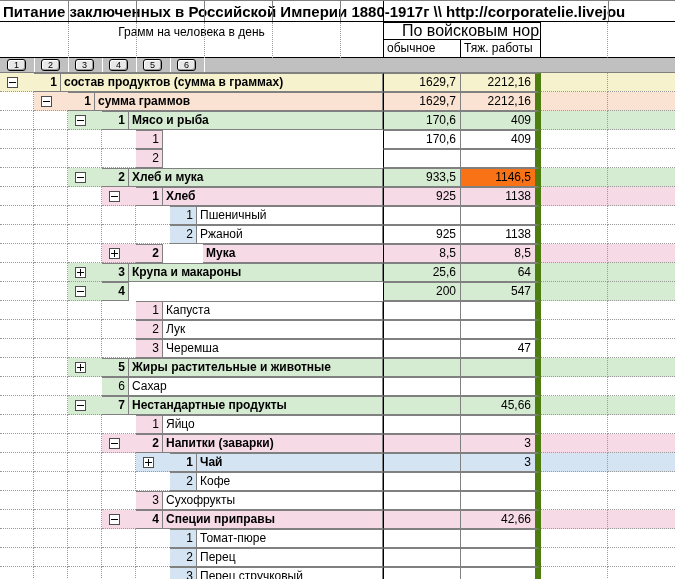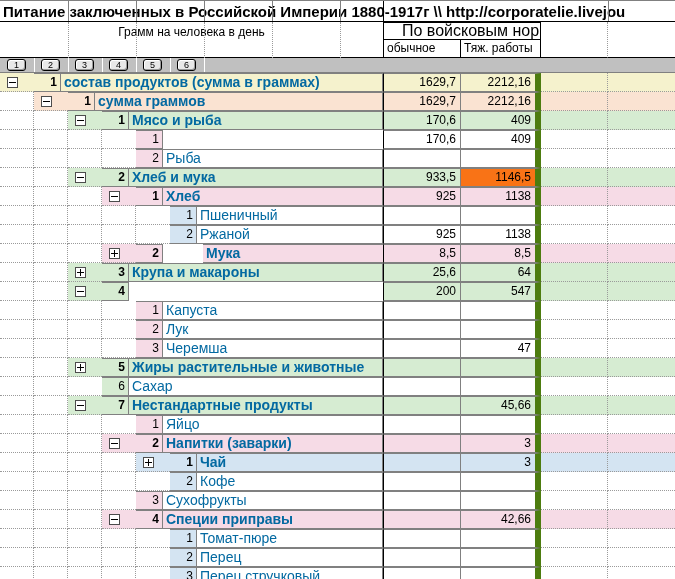--- a/index.html
+++ b/index.html
@@ -96,21 +96,21 @@
     position:absolute;top:0;height:19px;width:27px;box-sizing:border-box;
     border:1px solid #808080;border-left:none;
     text-align:right;padding-right:3px;
     font-size:12px;line-height:17px;color:#000;
   }
   
   .labcell{
     position:absolute;top:0;height:19px;box-sizing:border-box;
     border:1px solid #808080;border-left:none;
     padding-left:3px;
-    font-size:14px;line-height:17px;color:#0369a1;
+    font-size:12px;line-height:17px;color:#000000;
     white-space:nowrap;overflow:hidden;
   }
   .labcell.b,.numcell.b{font-weight:bold;}
 
   
   .valcell{
     position:absolute;top:0;height:19px;box-sizing:border-box;
     border:1px solid #808080;border-left:none;
     text-align:right;padding-right:4px;
     font-size:12px;line-height:17px;color:#000;
@@ -228,21 +228,20 @@
         <div class="valcell thickR" style="left: 461px; width: 80px; background: rgb(255, 255, 255);">409</div>
         <div class="tailcell" style="left: 541px; width: 67px; background: rgb(255, 255, 255);"></div>
         <div class="tailcell" style="left: 608px; width: 67px; border-right: none; background: rgb(255, 255, 255);"></div>
       </div>
       <div class="row" style="top: 76px;">
         <div class="ind" style="left: 0px; width: 34px;"></div>
         <div class="ind" style="left: 34px; width: 34px;"></div>
         <div class="ind" style="left: 68px; width: 34px;"></div>
         <div class="ind" style="left: 102px; width: 34px; background: rgb(255, 255, 255); border-right: none;"></div>
         <div class="numcell" style="left: 136px; background: rgb(246, 219, 230);">2</div>
-        <div class="labcell" style="left: 163px; width: 220px; background: rgb(255, 255, 255);">Рыба</div>
         <div class="valcell thickL" style="left: 383px; width: 78px; background: rgb(255, 255, 255);"></div>
         <div class="valcell thickR" style="left: 461px; width: 80px; background: rgb(255, 255, 255);"></div>
         <div class="tailcell" style="left: 541px; width: 67px; background: rgb(255, 255, 255);"></div>
         <div class="tailcell" style="left: 608px; width: 67px; border-right: none; background: rgb(255, 255, 255);"></div>
       </div>
       <div class="row" style="top: 95px;">
         <div class="ind" style="left: 0px; width: 34px;"></div>
         <div class="ind" style="left: 34px; width: 34px;"></div>
         <div class="ind" style="left: 68px; width: 34px; background: rgb(214, 236, 210); border-right: none;"></div>
         <div class="pm" style="left: 75px;"></div>

